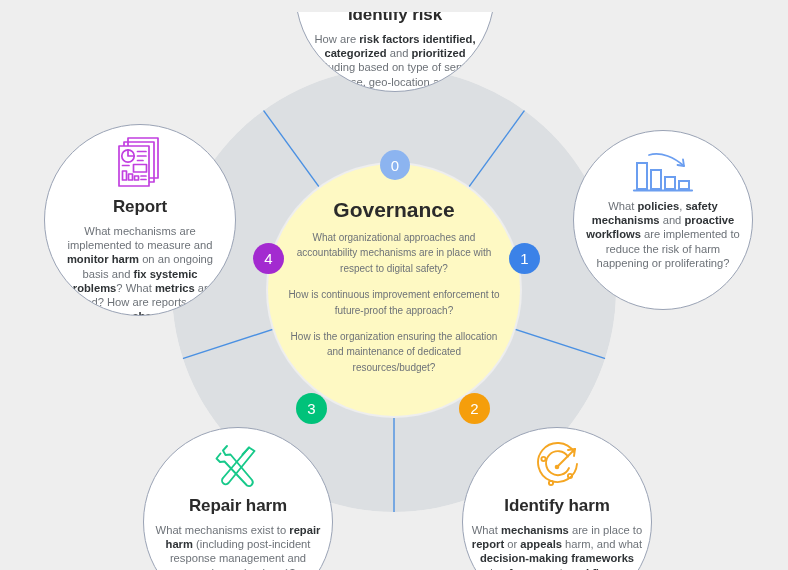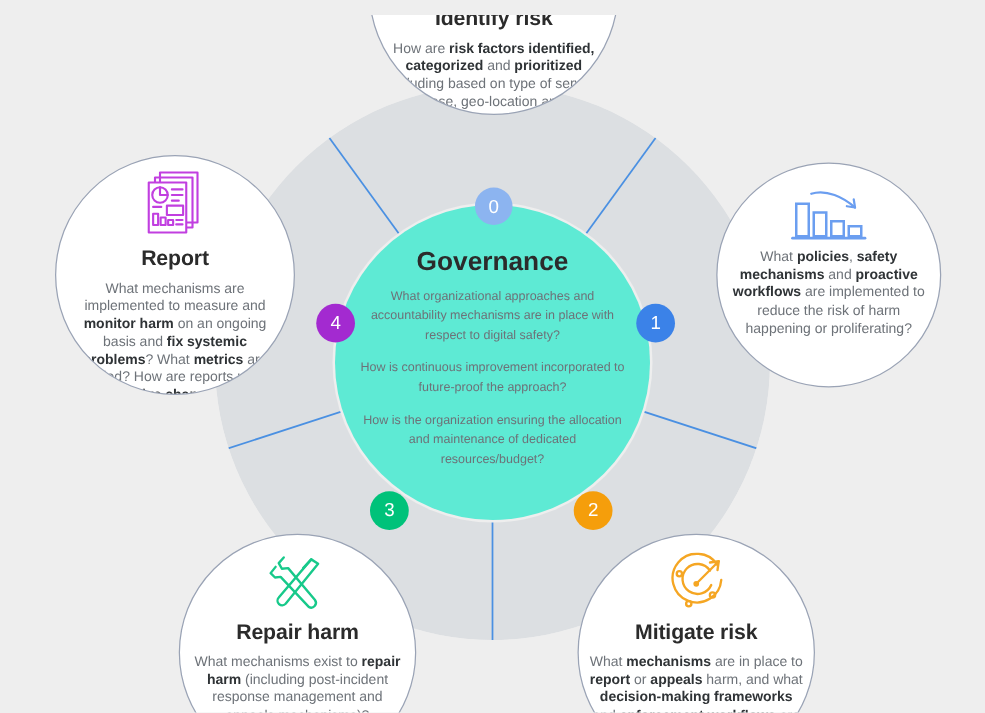--- a/index.html
+++ b/index.html
@@ -59,21 +59,21 @@
   }
   .node-body b { color: #2f3336; font-weight: bold; text-align: center; }
 
   
   #center-node {
     left: 268px;
     top: 152px;
     width: 252px;
     height: 252px;
     border: none;
-    background: #5eead4;
+    background: #fef9c3;
   }
   #center-title {
     font-size: 21px;
     font-weight: bold;
     color: #2b2b2b;
     margin: 0 0 8px 0;
   }
   .center-p {
     font-size: 10px;
     line-height: 15.4px;
@@ -170,21 +170,21 @@
           <path d="M44 10 A19.5 19.5 0 1 0 47 22"></path>
           <path d="M38 14.5 A12 12 0 1 0 39 26"></path>
           <path d="M27 25 L45 7"></path>
           <path d="M45 7 L44 14 M45 7 L38 8"></path>
           <circle cx="27" cy="25" r="2.3" fill="#f5a623" stroke="none"></circle>
           <circle cx="13.5" cy="17" r="2.1"></circle>
           <circle cx="40" cy="34" r="2.1"></circle>
           <circle cx="21" cy="41" r="2.1"></circle>
         </g>
       </svg>
-      <div class="node-title">Mitigate risk</div>
+      <div class="node-title">Identify harm</div>
       <div class="node-body">What <b>mechanisms</b> are in place to <b>report</b> or <b>appeals</b> harm, and what <b>decision-making frameworks</b> and <b>enforcement workflows</b> are implemented</div>
     </div>
   </div>
 
   <div class="node" id="node-repair">
     <div class="node-inner" style="top:14px;">
       <svg class="node-icon" width="54" height="50" viewBox="0 0 54 50">
         <g stroke="#17c98a" stroke-width="1.9" fill="none" stroke-linecap="round" stroke-linejoin="round">
           <path d="M16 4 L12 8.5 L14.5 13 L19.5 12.5 L41 38 A3.8 3.8 0 0 1 36 43.5 L13.5 19.5 L9 20 L5.5 16.5 L9.5 11.5"></path>
           <path d="M38 5.5 L43.5 9 L17.5 41 A3.6 3.6 0 0 1 12 36 Z"></path>
@@ -219,21 +219,21 @@
       </svg>
       <div class="node-title">Report</div>
       <div class="node-body">What mechanisms are implemented to measure and <b>monitor harm</b> on an ongoing basis and <b>fix systemic problems</b>? What <b>metrics</b> are recorded? How are reports used to <b>drive change</b>?</div>
     </div>
   </div>
 
   <div class="node" id="center-node">
     <div class="node-inner" style="top:34px;">
       <div id="center-title">Governance</div>
       <p class="center-p">What organizational approaches and accountability mechanisms are in place with respect to digital safety?</p>
-      <p class="center-p">How is continuous improvement incorporated to future-proof the approach?</p>
+      <p class="center-p">How is continuous improvement enforcement to future-proof the approach?</p>
       <p class="center-p">How is the organization ensuring the allocation and maintenance of dedicated resources/budget?</p>
     </div>
   </div>
 
   <div class="badge badge-0" style="background-color: rgb(140, 180, 240);">0</div>
   <div class="badge badge-1" style="background-color: rgb(59, 130, 232);">1</div>
   <div class="badge badge-2" style="background-color: rgb(245, 158, 11);">2</div>
   <div class="badge badge-3" style="background-color: rgb(0, 194, 122);">3</div>
   <div class="badge badge-4" style="background-color: rgb(163, 42, 208);">4</div>
 

